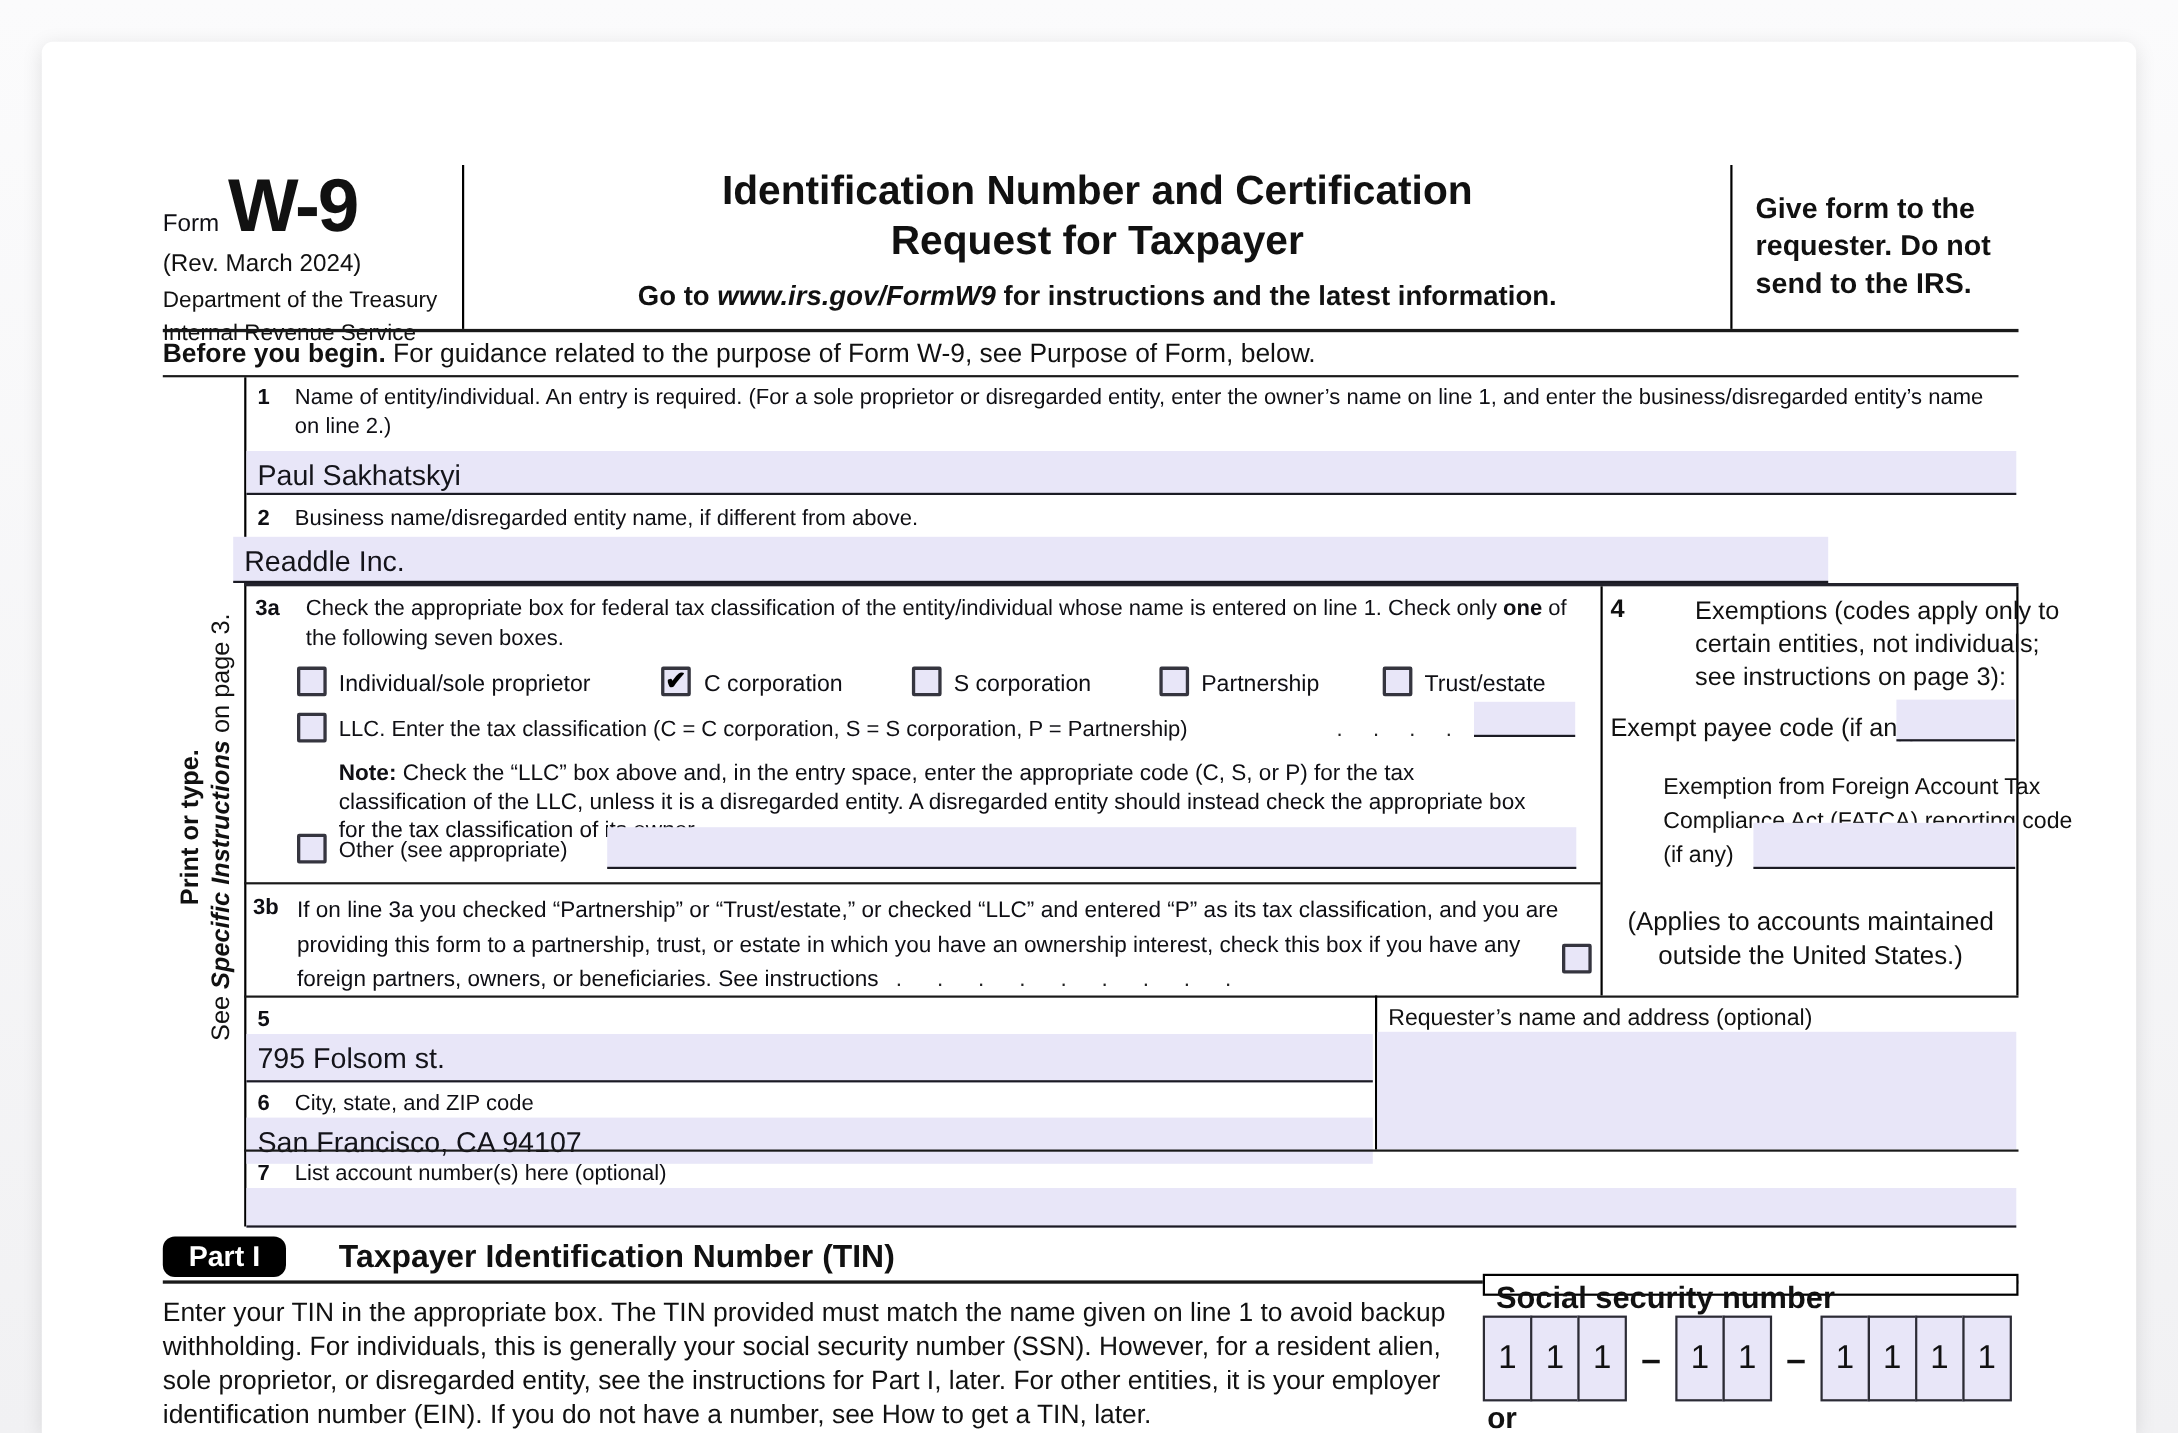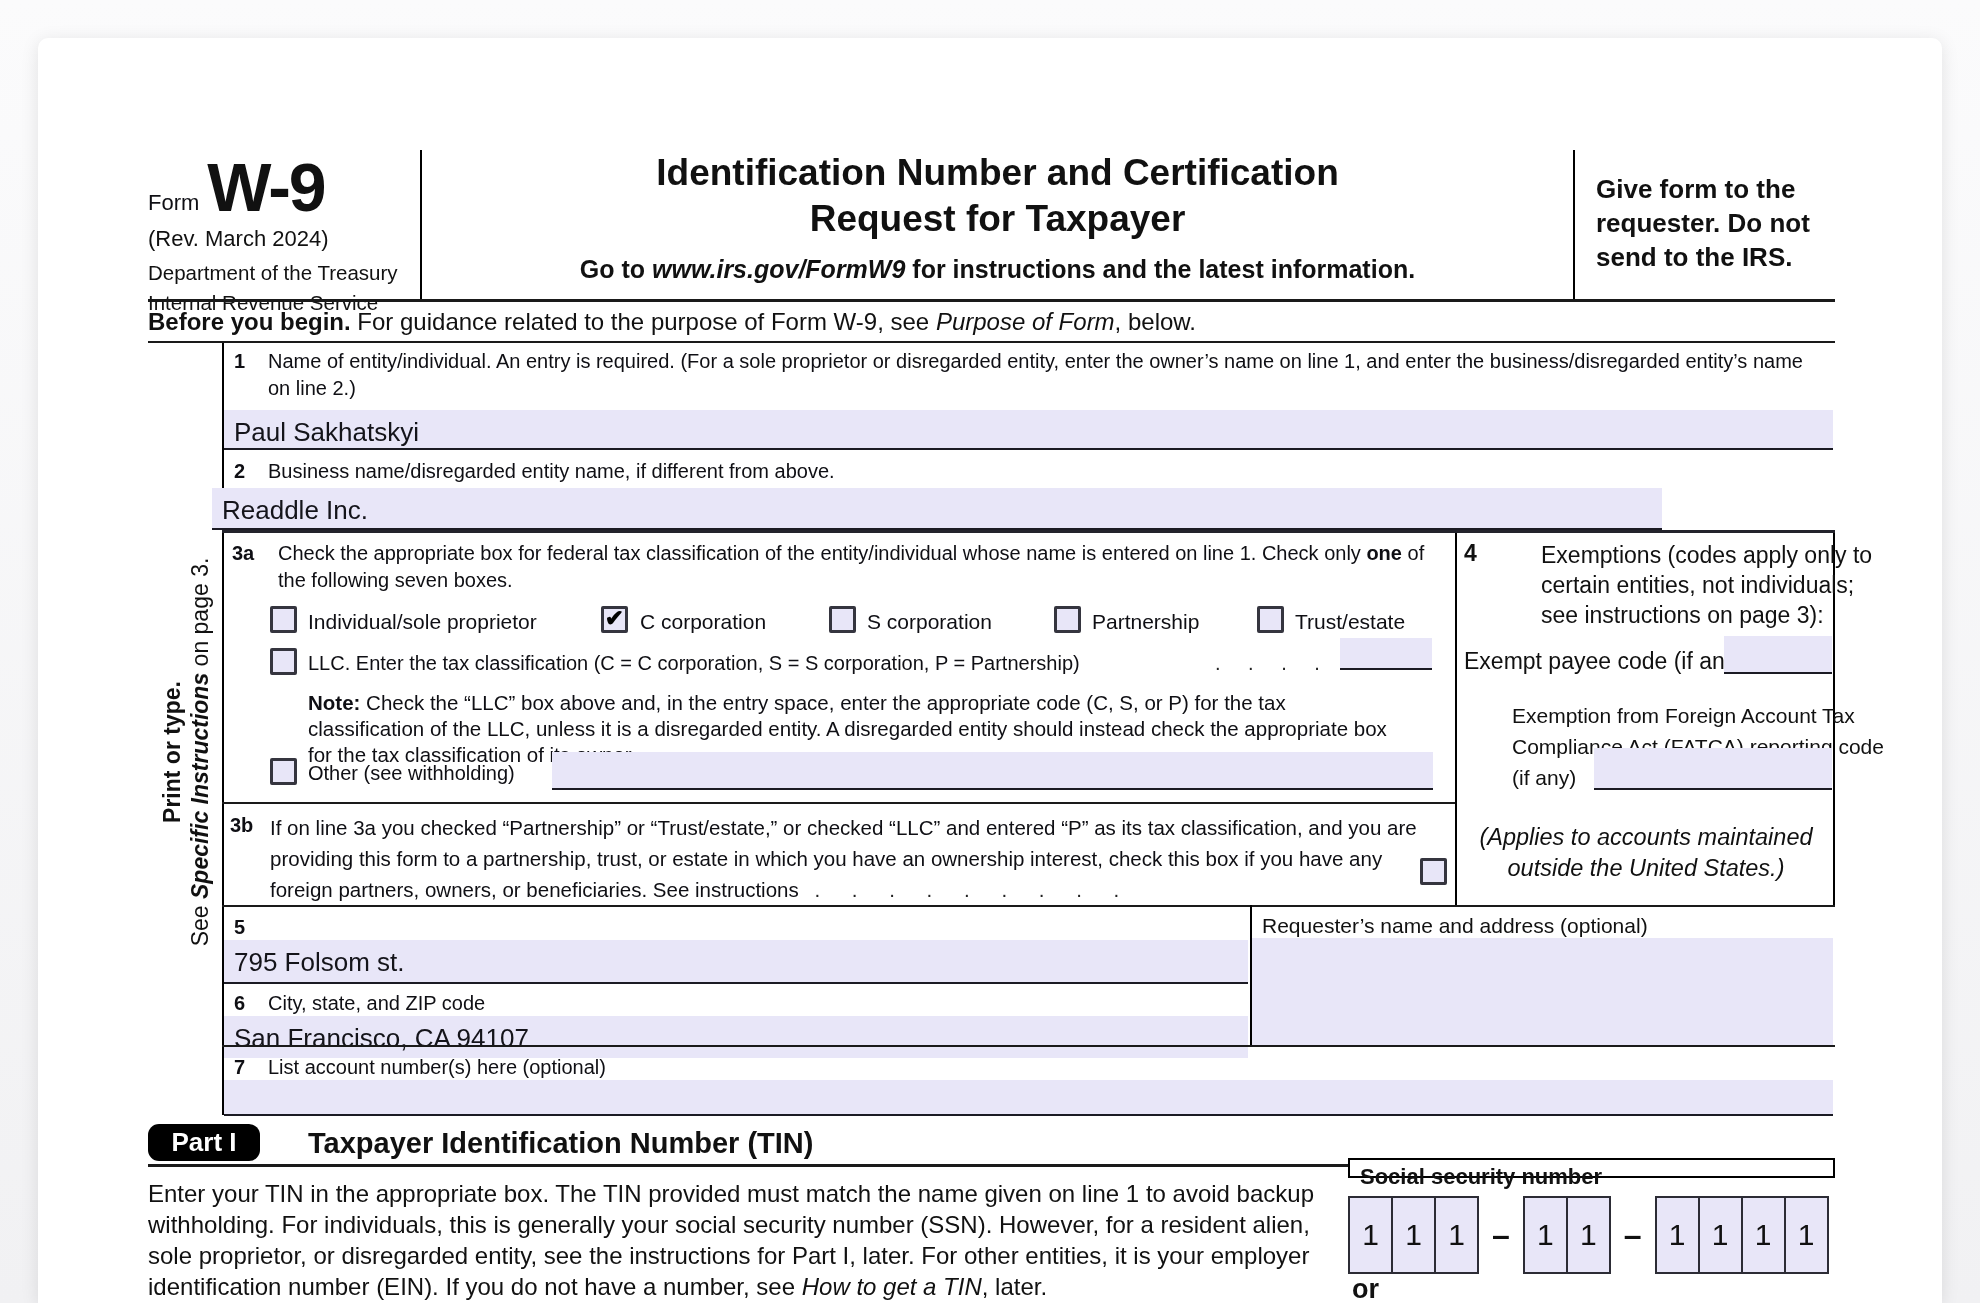--- a/index.html
+++ b/index.html
@@ -10,21 +10,21 @@
   .field{position:absolute;background:#e8e6f8;border-bottom:2px solid #1b1b24;box-sizing:border-box;font-size:26px;color:#14141a;padding:7px 12px 0 10px;white-space:nowrap;overflow:hidden;}
   .lavbox{position:absolute;background:#e8e6f8;box-sizing:border-box;}
   .entry{position:absolute;background:#e8e6f8;border-bottom:2px solid #1b1b24;box-sizing:border-box;}
   .lbl{font-size:20px;line-height:27px;color:#0f0f14;}
   .num{font-weight:bold;}
   .cb{position:absolute;width:27px;height:27px;background:#e8e6f8;border:3px solid #35353f;border-radius:2px;box-sizing:border-box;display:flex;align-items:center;justify-content:center;}
   .cb .mark{font-size:23px;font-weight:bold;color:#000;line-height:1;margin-top:-2px;}
   .cblab{position:absolute;font-size:21px;color:#0f0f14;white-space:nowrap;}
   .dots{letter-spacing:2px;word-spacing:18px;color:#222;}
   .hdr-b{font-weight:bold;}
-  .it{font-style:italic;}
+  .it{}
   .bi{font-weight:bold;font-style:italic;}
   .vline{position:absolute;background:#000;width:2px;}
   .railtext{position:absolute;left:186px;top:724px;width:520px;margin-left:-260px;text-align:center;transform:rotate(-90deg);font-size:23px;line-height:28px;white-space:nowrap;}
   .ssnbox{width:45px;height:78px;background:#e8e6f8;border:2.5px solid #2c2c35;box-sizing:border-box;display:flex;align-items:center;justify-content:center;font-size:30px;color:#111;margin-left:-2px;}
   .ssnrow{position:absolute;left:1348px;top:1196px;display:flex;align-items:center;}
   .ssn-dash{font-weight:bold;font-size:32px;margin:0 13px;line-height:78px;}
   .partbox{position:absolute;left:148px;top:1124px;width:112px;height:37px;background:#000;color:#fff;font-weight:bold;font-size:26px;display:flex;align-items:center;justify-content:center;border-radius:11px;}
 </style>
 </head>
 <body>
@@ -118,21 +118,21 @@
   <span class="abs dots" style="left:1215px;top:652px;font-size:20px;">. . . .</span>
   <div class="entry" style="left:1340px;top:638px;width:92px;height:32px;"></div>
 
   <div class="abs lbl" style="left:308px;top:690px;width:1095px;font-size:20.5px;line-height:26px;">
     <span class="num">Note:</span><span> Check the “LLC” box above and, in the entry space, enter the appropriate code (C, S, or P) for the tax classification of the LLC, unless it is a disregarded entity. A disregarded entity should instead check the appropriate box for the tax classification of its owner.</span>
   </div>
 
   <div class="cb" style="left:270px;top:758px;">
       <span class="mark"></span>
     </div>
-  <span class="cblab" style="left:308px;top:762px;font-size:20px;">Other (see withholding)</span>
+  <span class="cblab" style="left:308px;top:762px;font-size:20px;">Other (see appropriate)</span>
   <div class="entry" style="left:552px;top:752px;width:881px;height:38px;"></div>
 
   <div class="rule" style="left:222px;top:802px;width:1233px;height:2px;"></div>
   <span class="abs lbl num" style="left:230px;top:812px;">3b</span>
   <div class="abs lbl" style="left:270px;top:812px;width:1170px;font-size:20.5px;line-height:31px;">
     <span>If on line 3a you checked “Partnership” or “Trust/estate,” or checked “LLC” and entered “P” as its tax classification, and you are providing this form to a partnership, trust, or estate in which you have an ownership interest, check this box if you have any foreign partners, owners, or beneficiaries. See instructions</span>
     <span class="dots" style="word-spacing:22px;margin-left:10px;">. . . . . . . . .</span>
   </div>
   <div class="cb" style="left:1420px;top:858px;">
       <span class="mark"></span>
@@ -164,21 +164,21 @@
   <div class="field" style="left:224px;top:1080px;width:1609px;height:36px;"></div>
 
   <div class="partbox">Part I</div>
   <div class="abs num" style="left:308px;top:1127px;font-size:29px;">Taxpayer Identification Number (TIN)</div>
   <div class="rule" style="left:148px;top:1164px;width:1687px;height:3px;"></div>
 
   <div class="abs" style="left:148px;top:1178px;width:1180px;font-size:24px;line-height:31px;">
     <span>Enter your TIN in the appropriate box. The TIN provided must match the name given on line 1 to avoid backup withholding. For individuals, this is generally your social security number (SSN). However, for a resident alien, sole proprietor, or disregarded entity, see the instructions for Part I, later. For other entities, it is your employer identification number (EIN). If you do not have a number, see </span><span class="it">How to get a TIN</span><span>, later.</span>
   </div>
 
-  <div class="abs" style="left:1348px;top:1158px;width:487px;height:20px;border:2px solid #000;box-sizing:border-box;background:#fff;font-weight:bold;font-size:22px;padding:4px 0 0 10px;">Social security number</div>
+  <div class="abs" style="left:1348px;top:1158px;width:487px;height:20px;border:2px solid #000;box-sizing:border-box;background:#fff;font-weight:bold;font-size:28px;padding:4px 0 0 10px;">Social security number</div>
   <div class="ssnrow">
     <div class="ssnbox" style="margin-left:0;">1</div>
     <div class="ssnbox">1</div>
     <div class="ssnbox">1</div>
     <span class="ssn-dash">–</span>
     <div class="ssnbox" style="margin-left:0;">1</div>
     <div class="ssnbox">1</div>
     <span class="ssn-dash">–</span>
     <div class="ssnbox" style="margin-left:0;">1</div>
     <div class="ssnbox">1</div>

